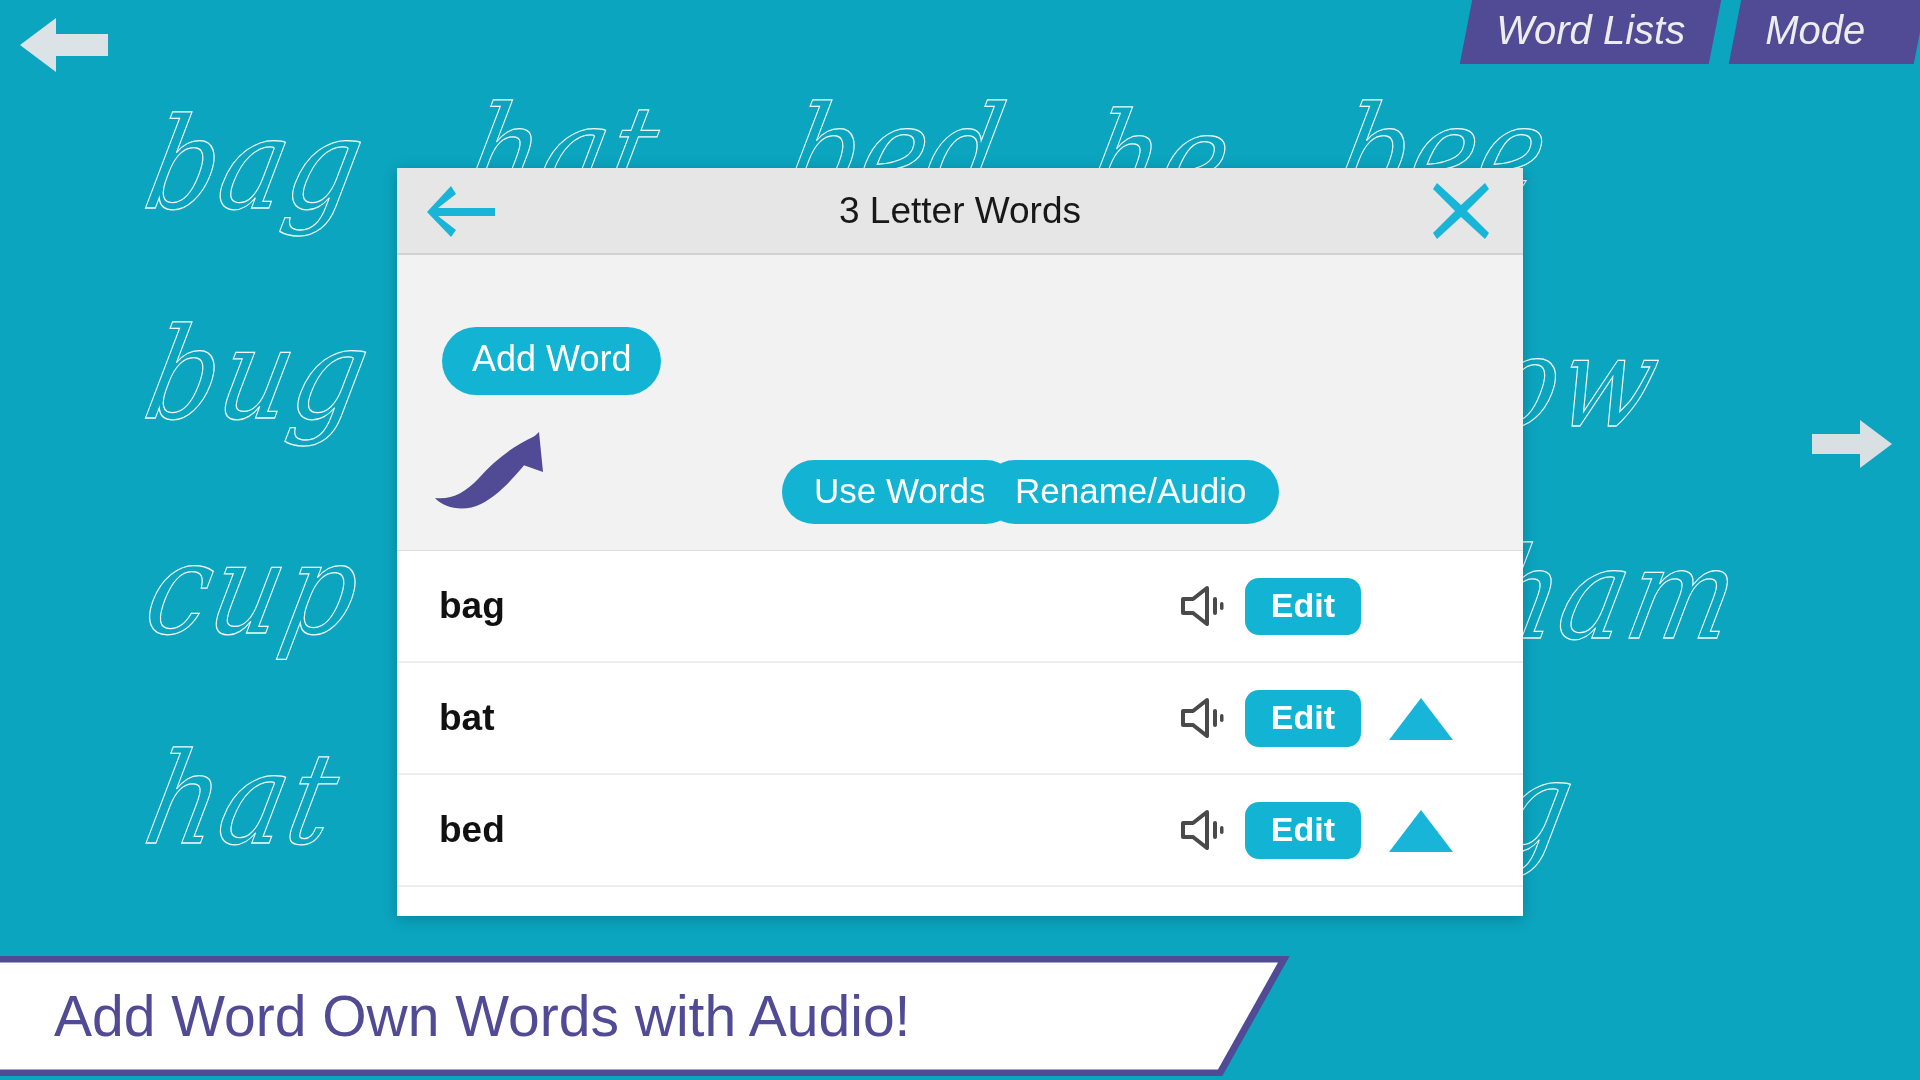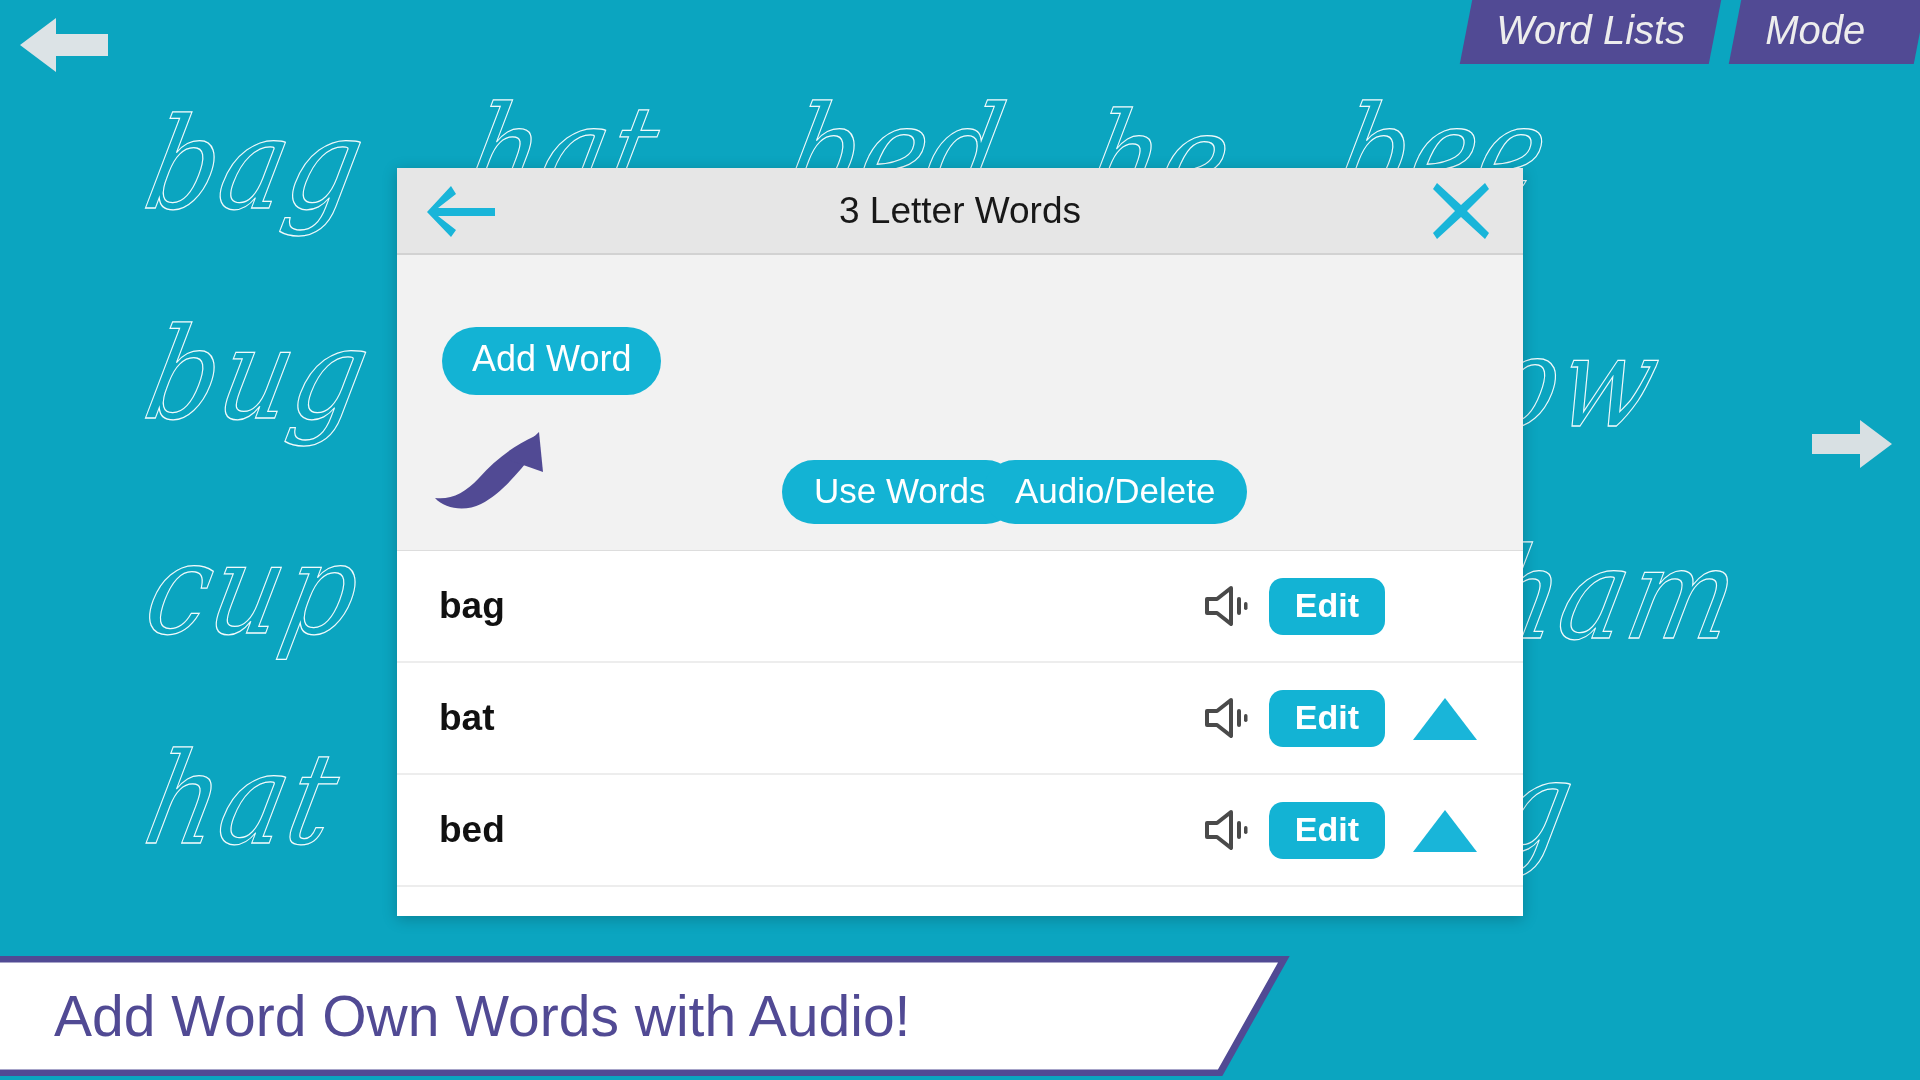--- a/index.html
+++ b/index.html
@@ -224,21 +224,21 @@
   }
   .up-tri {
     width: 72px;
     height: 60px;
     margin-left: 24px;
     margin-right: 20px;
     cursor: pointer;
   }
   .up-tri svg { display:block; width:100%; height:100%; }
   .up-tri.hidden { visibility: hidden; }
-  .row-controls { padding-right: 22px; }
+  .row-controls { padding-right: 46px; }
 
   
   .banner {
     position: absolute;
     left: -6px;
     bottom: 4px;
     width: 1330px;
     height: 120px;
   }
   .banner svg { position:absolute; inset:0; width:100%; height:100%; }
@@ -313,21 +313,21 @@
       <button class="btn-pill" id="add-word-btn">Add Word</button>
 
       <div class="curved-arrow">
         <svg viewBox="0 0 130 85">
           <path d="M118 6 C96 16 78 30 62 48 C48 63 34 70 18 68 C28 79 48 82 64 74 C84 64 100 44 118 22 Z" fill="#514A94"></path>
           <path d="M122 2 L126 42 L92 30 Z" fill="#514A94"></path>
         </svg>
       </div>
 
       <button class="btn-pill" id="use-list-btn">Use Words</button>
-      <button class="btn-pill" id="rename-delete-btn">Audio/Delete</button>
+      <button class="btn-pill" id="rename-delete-btn">Rename/Audio</button>
     </div>
 
     <div class="word-list">
         <div class="word-row">
           <div class="word-text">bag</div>
           <div class="row-controls">
             <div class="speaker-icon">
               <svg viewBox="0 0 46 40">
                 <path d="M4 13 L4 27 L14 27 L28 38 L28 2 L14 13 Z" fill="none" stroke="#4A4A4A" stroke-width="4" stroke-linejoin="round"></path>
                 <rect x="34" y="11" width="4" height="18" rx="2" fill="#4A4A4A"></rect>

